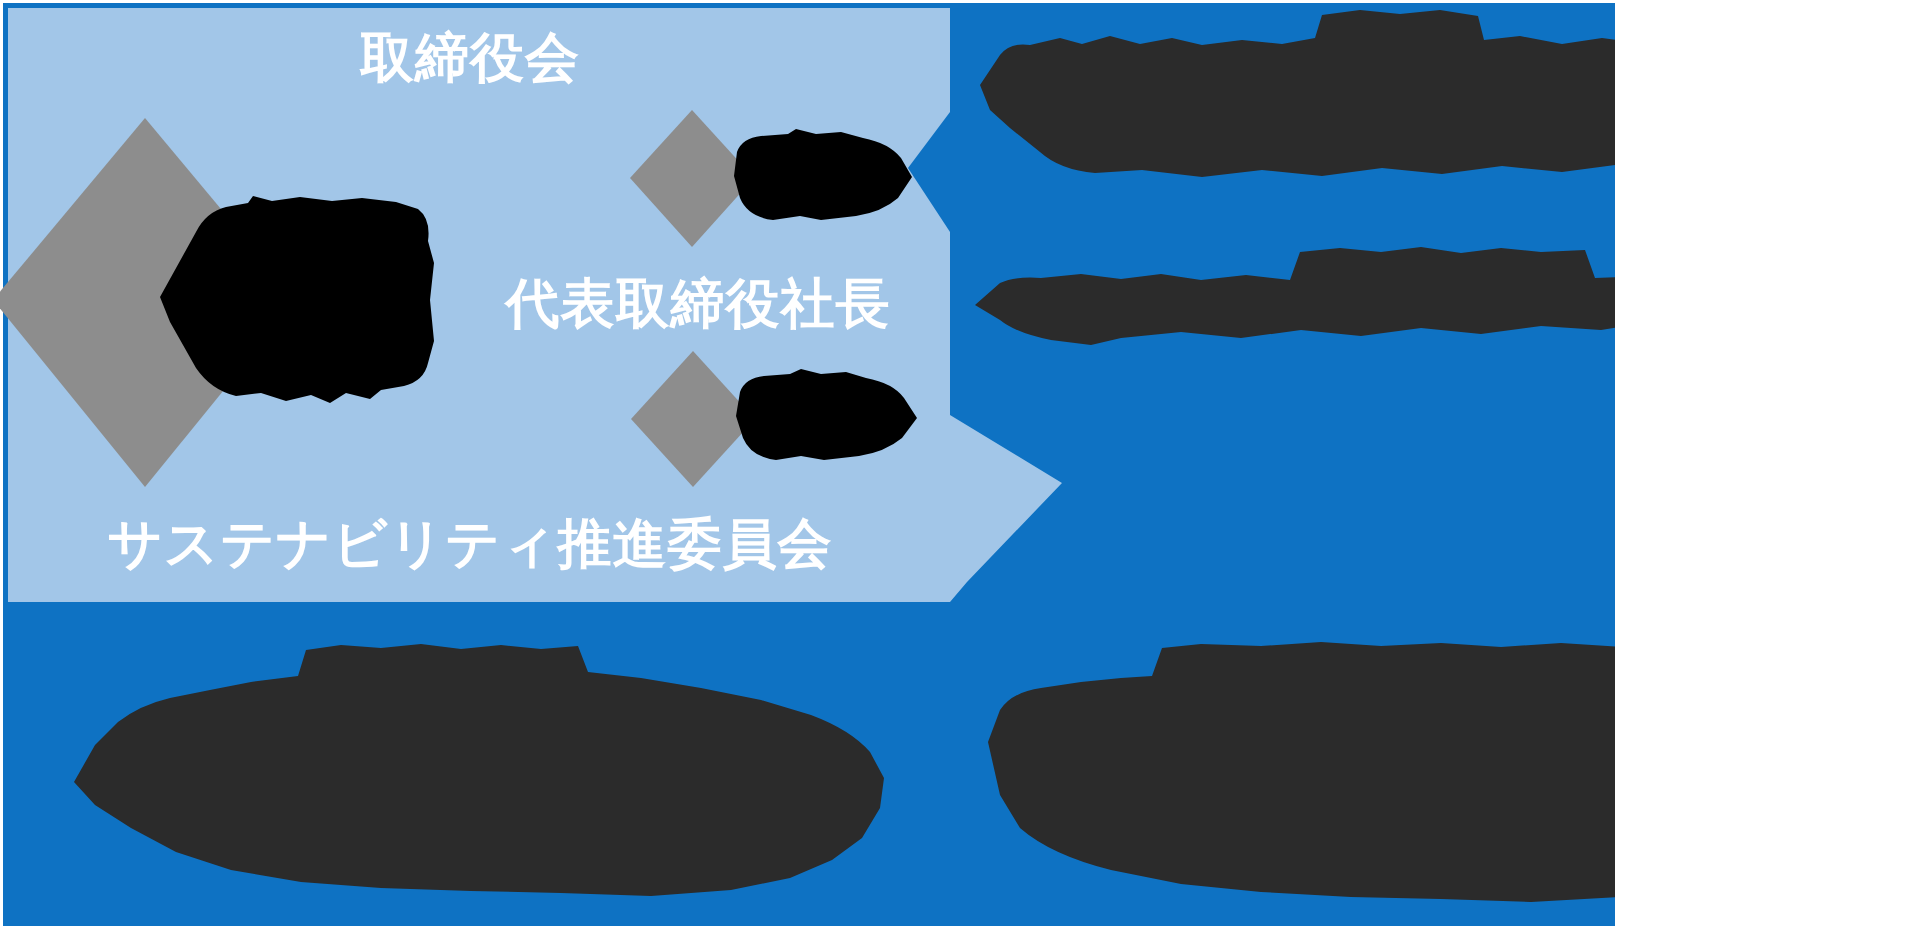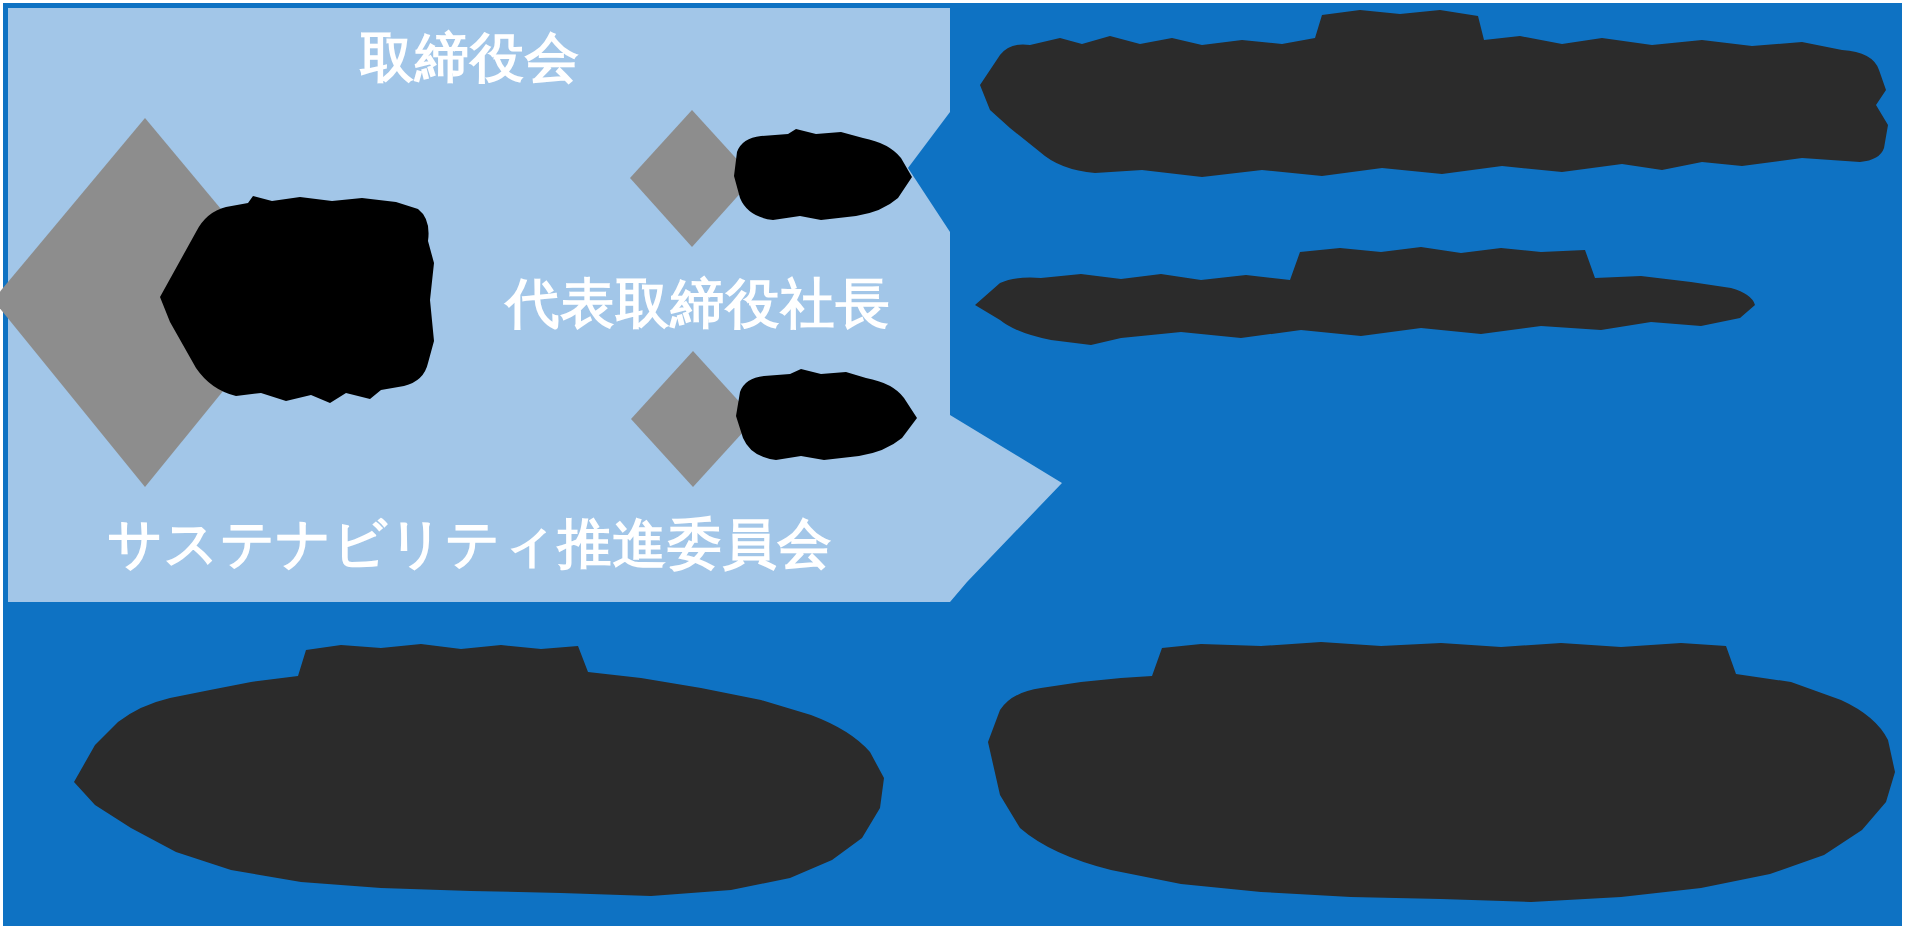--- a/index.html
+++ b/index.html
@@ -1,18 +1,18 @@
 <!DOCTYPE html>
 <html><head>
 <meta charset="utf-8">
 <style>
   html, body { margin: 0; padding: 0; background: #ffffff; }
   .canvas {
     position: relative;
-    width: 1905px;
+    width: 1615px;
     height: 929px;
     background: #ffffff; 
     overflow: hidden;
     font-family: "Liberation Sans", "DejaVu Sans", sans-serif;
   }
   .canvas svg { position: absolute; left: 0; top: 0; display: block; }
   text.panel-title {
     font-family: "Liberation Sans", "DejaVu Sans", sans-serif;
     font-weight: bold;
     font-size: 54px;

